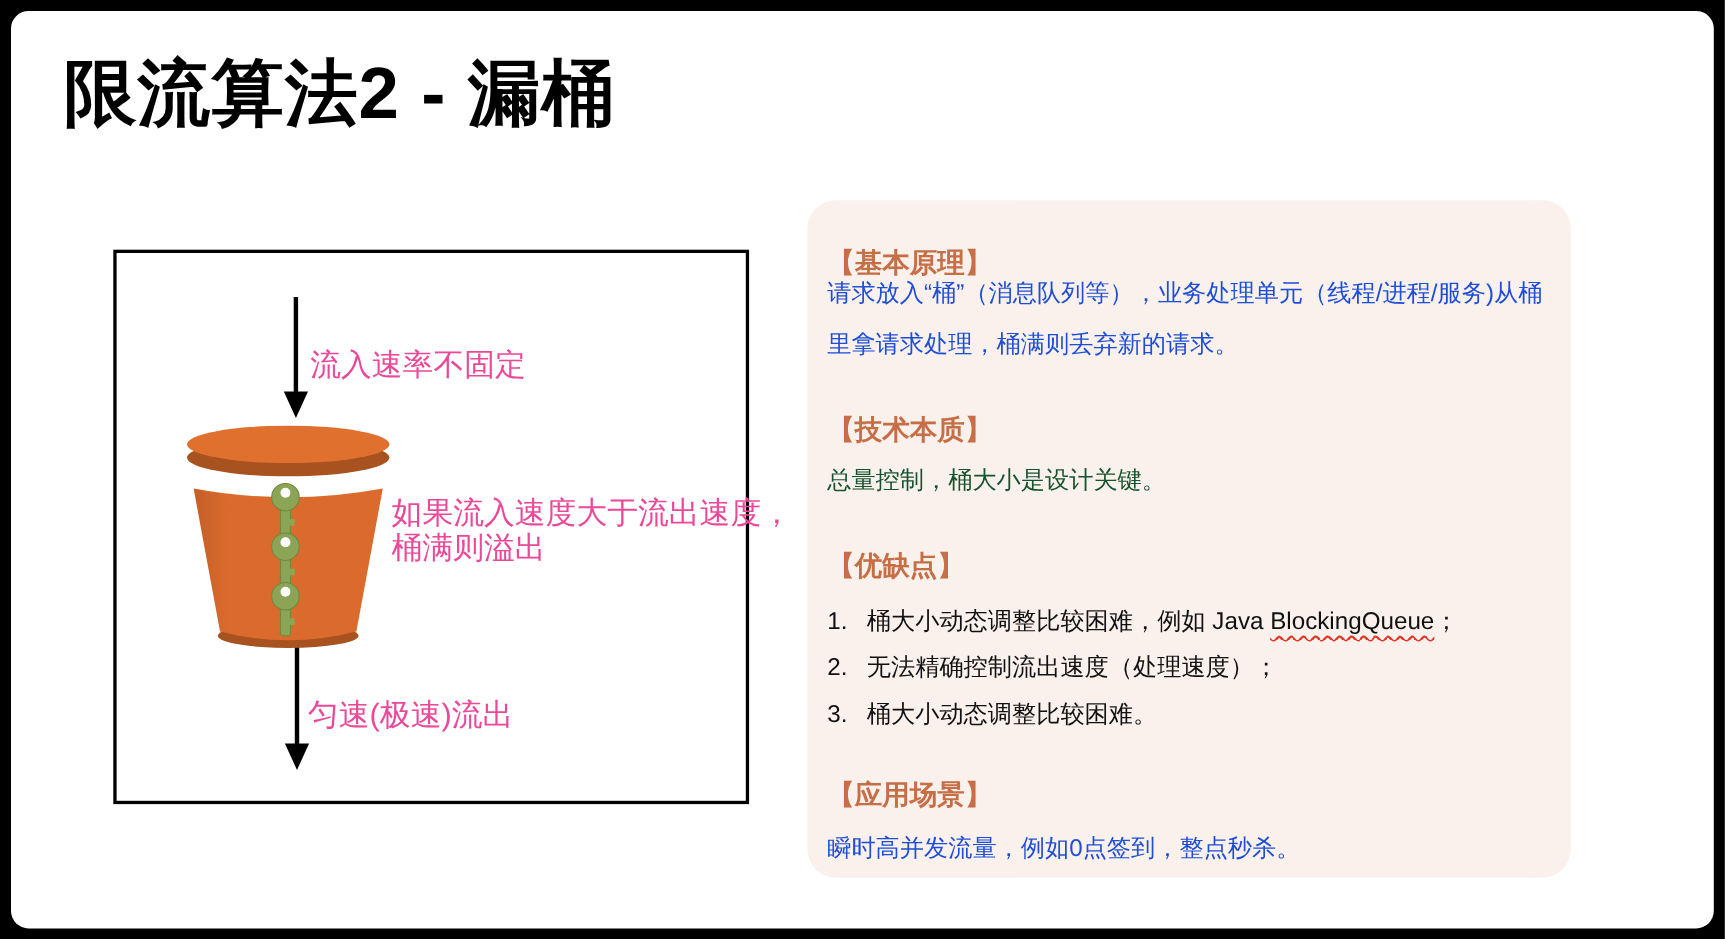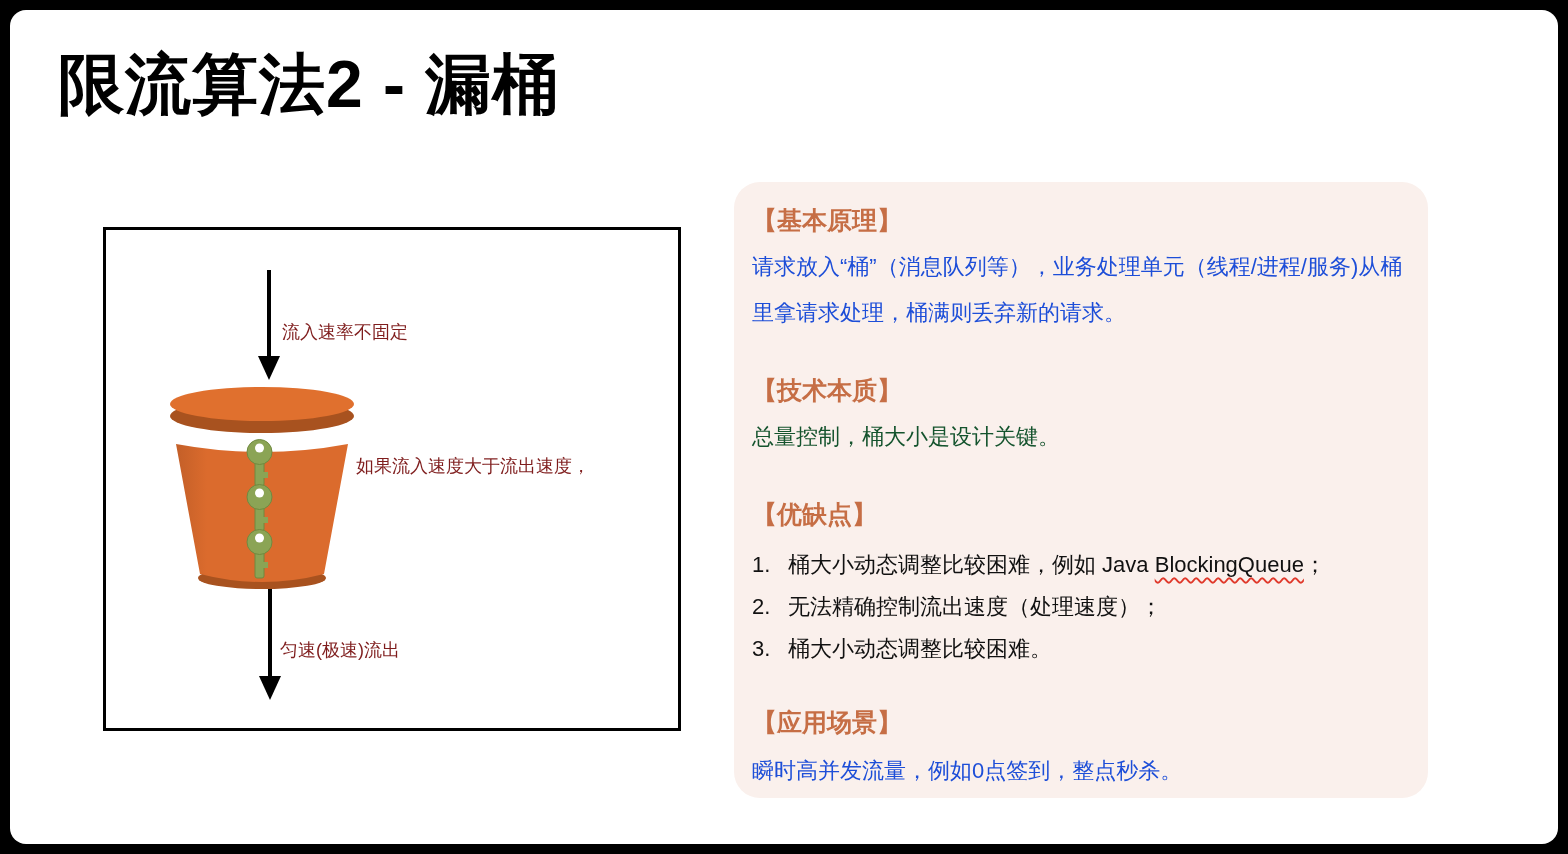--- a/index.html
+++ b/index.html
@@ -21,40 +21,40 @@
   }
   
   .diagram-box {
     position:absolute; left:93px; top:217px;
     width:578px; height:504px;
     border:3px solid #000; background:#fff;
   }
   .arrow-layer { position:absolute; left:0; top:0; width:578px; height:504px; }
   .bucket-svg { position:absolute; left:60px; top:152px; width:192px; height:212px; }
   .diag-label {
-    position:absolute; font-size:18px; color:#7f1d1d; line-height:32px; white-space:nowrap;
+    position:absolute; font-size:28px; color:#ec4899; line-height:32px; white-space:nowrap;
   }
   .label-inflow  { left:176px; top:86px;  }
   .label-overflow{ left:250px; top:220px; }
   .label-outflow { left:174px; top:404px; }
   
   .panel {
     position:absolute; left:724px; top:172px;
     width:694px; height:616px;
     background:#FAF0EC; border-radius:26px;
   }
   .panel-heading {
     position:absolute; left:18px;
     font-size:25px; font-weight:600; color:#C66E45; white-space:nowrap;
   }
   .panel-text {
     position:absolute; left:18px;
     font-size:22px; color:#1d4ed8; line-height:46px; width:662px;
   }
-  .h-principle { top:22px; }  .t-principle { top:62px; }
+  .h-principle { top:40px; }  .t-principle { top:62px; }
   .h-essence   { top:192px; } .t-essence   { top:232px; color:#14532d; }
   .h-proscons  { top:316px; }
   .h-scenarios { top:524px; } .t-scenarios { top:566px; }
   .pc-list { position:absolute; left:18px; top:362px; width:662px; }
   .pc-item { display:flex; font-size:22px; color:#111; line-height:42px; }
   .pc-num  { width:36px; flex:0 0 36px; }
   .misspell {
     text-decoration-line:underline;
     text-decoration-style:wavy;
     text-decoration-color:#E0392B;
@@ -116,20 +116,21 @@
           <circle cx="93.5" cy="160" r="12.5"></circle>
           <circle cx="93.5" cy="156" r="4.5" fill="#fff" stroke="none"></circle>
         </g>
       </g>
     </svg>
 
     <div class="diag-label label-inflow">流入速率不固定</div>
 
     <div class="diag-label label-overflow">
       <div>如果流入速度大于流出速度，</div>
+      <div>桶满则溢出</div>
     </div>
 
     <div class="diag-label label-outflow">匀速(极速)流出</div>
   </div>
 
   <div class="panel">
 
     <div class="panel-heading h-principle">【基本原理】</div>
     <div class="panel-text t-principle">请求放入“桶”（消息队列等），业务处理单元（线程/进程/服务)从桶里拿请求处理，桶满则丢弃新的请求。</div>
 

